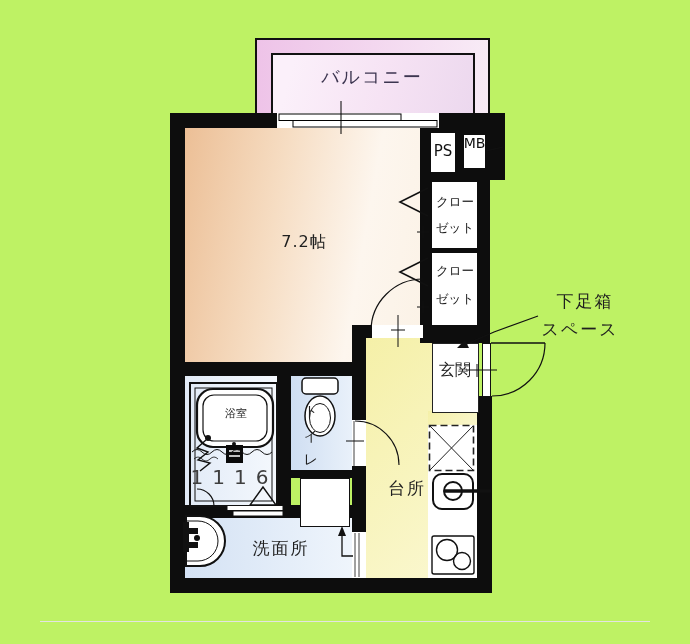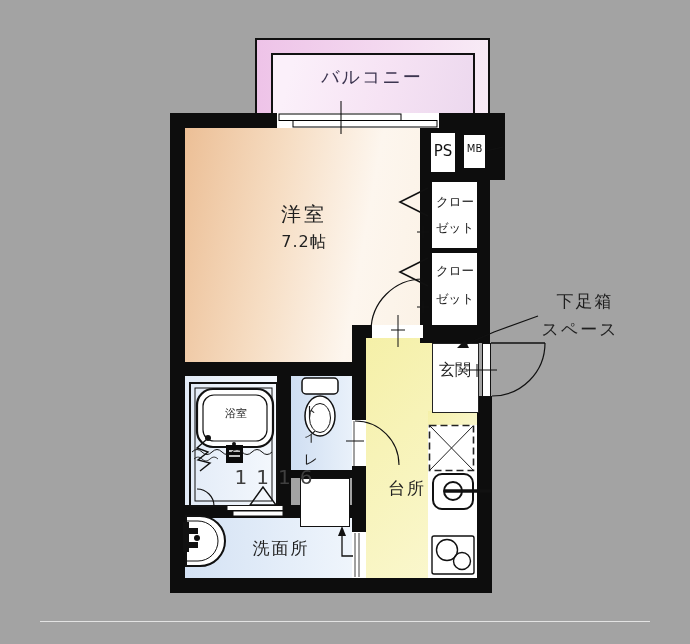--- a/index.html
+++ b/index.html
@@ -1,16 +1,16 @@
 <!DOCTYPE html>
 <html><head>
 <meta charset="utf-8">
 <style>
   html,body{margin:0;padding:0;background:#fff;}
-  #plan{position:relative;width:690px;height:644px;background:#a3a3a3;overflow:hidden;
+  #plan{position:relative;width:690px;height:644px;background:#bef264;overflow:hidden;
         font-family:"DejaVu Sans",sans-serif;}
   
   .region{position:absolute;z-index:1;}
   .wall{position:absolute;background:#0d0d0d;z-index:2;}
   .whitebox{position:absolute;background:#ffffff;z-index:3;}
   #linework{position:absolute;left:0;top:0;z-index:4;pointer-events:none;}
   .lbl{position:absolute;z-index:5;color:#1f1f1f;line-height:1.1;text-align:center;
        white-space:nowrap;}
   
   .room-fill{background:linear-gradient(100deg,#ecbf96 0%,#f6ddc3 38%,#fdf6ee 72%,#fbf2e6 100%);}
@@ -169,38 +169,37 @@
       <path d="M186,521 h12 a20,20 0 0 1 0,40 h-12" stroke-width="1" fill="none"></path>
       <rect x="183" y="522" width="6" height="30" fill="#111" stroke="none"></rect>
       <rect x="183" y="528" width="15" height="6" fill="#111" stroke="none"></rect>
       <rect x="183" y="542" width="15" height="6" fill="#111" stroke="none"></rect>
       <circle cx="197" cy="538" r="3" fill="#111" stroke="none"></circle>
     </g>
   </svg>
 
   <div class="lbl" style="left:272px;top:67px;width:200px;font-size:18px;color:#3c3550;letter-spacing:2px;">バルコニー</div>
 
-  <div class="lbl" style="left:204px;top:203px;width:200px;font-size:20px;letter-spacing:3px;">洋室</div>
   <div class="lbl" style="left:204px;top:233px;width:200px;font-size:16px;letter-spacing:1px;">7.2帖</div>
 
   <div class="lbl" style="left:431px;top:143px;width:24px;font-size:15px;color:#111;">PS</div>
-  <div class="lbl" style="left:463px;top:143px;width:23px;font-size:10px;color:#111;">MB</div>
+  <div class="lbl" style="left:463px;top:136px;width:23px;font-size:14px;color:#111;">MB</div>
 
   <div class="lbl" style="left:434px;top:195px;width:42px;font-size:12.5px;">クロー</div>
   <div class="lbl" style="left:434px;top:221px;width:42px;font-size:12.5px;">ゼット</div>
   <div class="lbl" style="left:434px;top:264px;width:42px;font-size:12.5px;">クロー</div>
   <div class="lbl" style="left:434px;top:292px;width:42px;font-size:12.5px;">ゼット</div>
 
   <div class="lbl" style="left:530px;top:320px;width:100px;font-size:17px;letter-spacing:2px;">スペース</div>
   <div class="lbl" style="left:535px;top:292px;width:100px;font-size:17px;letter-spacing:2px;">下足箱</div>
 
   <div class="lbl" style="left:433px;top:361px;width:44px;font-size:16px;">玄関</div>
 
   <div class="lbl" style="left:206px;top:408px;width:60px;font-size:11px;">浴室</div>
-  <div class="lbl" style="left:186px;top:466px;width:96px;font-size:20px;letter-spacing:9px;color:#3f3f3f;padding-left:44px;">1116</div>
+  <div class="lbl" style="left:186px;top:466px;width:96px;font-size:20px;letter-spacing:9px;color:#3f3f3f;">1116</div>
 
   <div class="lbl" style="left:303px;top:386px;height:92px;writing-mode:vertical-rl;font-size:14px;letter-spacing:9px;">トイレ</div>
 
   <div class="lbl" style="left:367px;top:479px;width:80px;font-size:17px;letter-spacing:2px;">台所</div>
 
   <div class="lbl" style="left:221px;top:539px;width:120px;font-size:17px;letter-spacing:2px;">洗面所</div>
 
 </div>
 
 </body></html>

